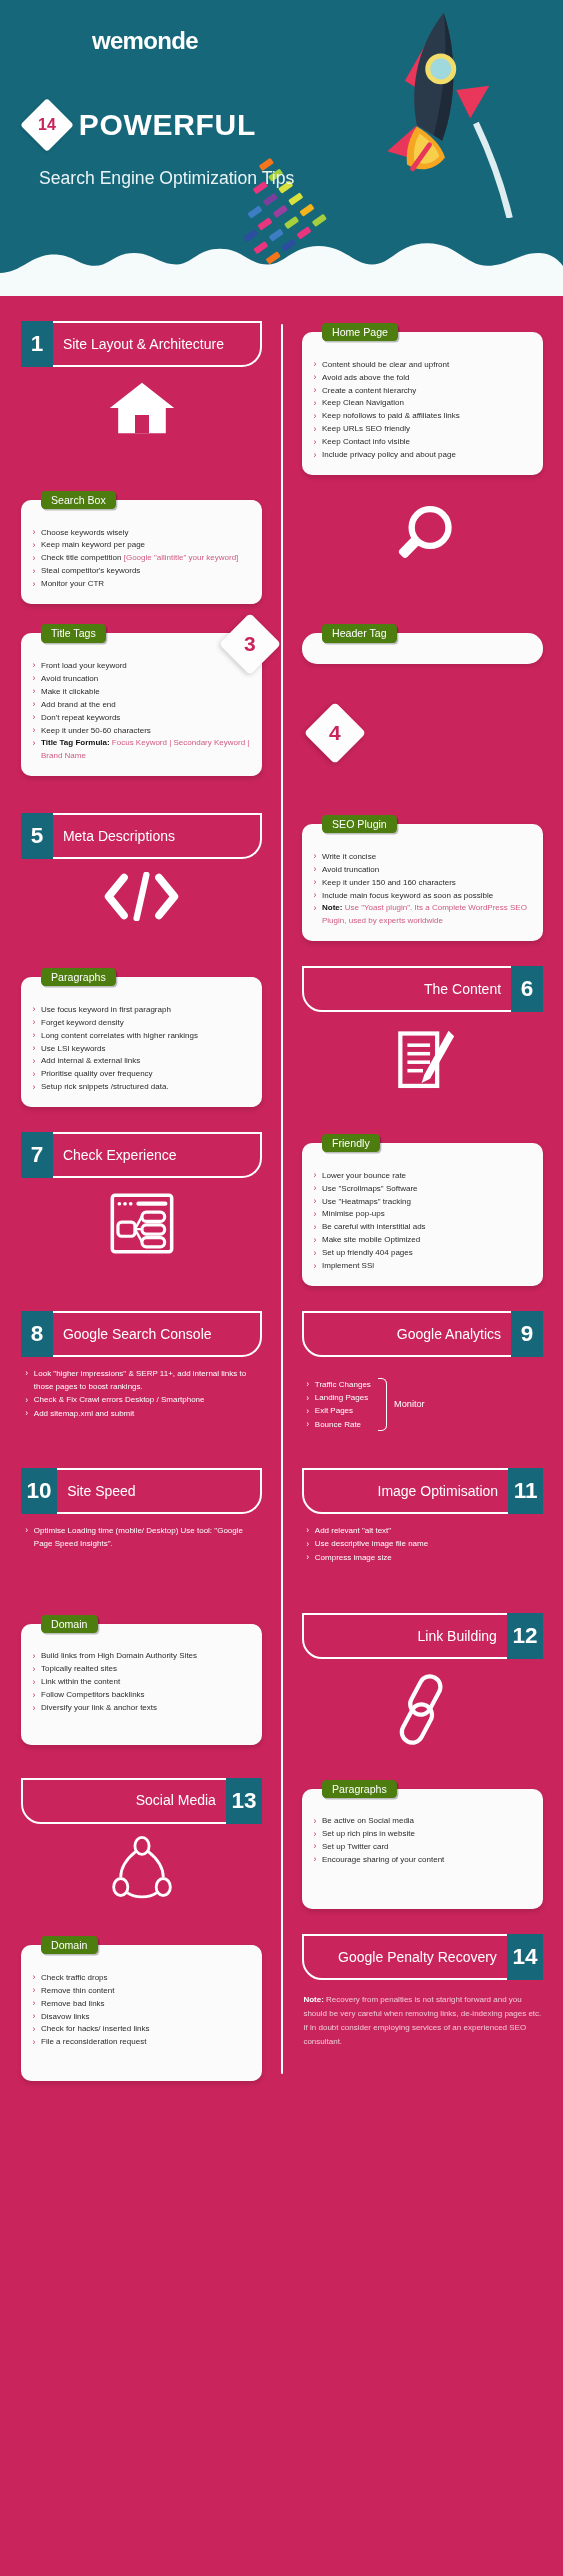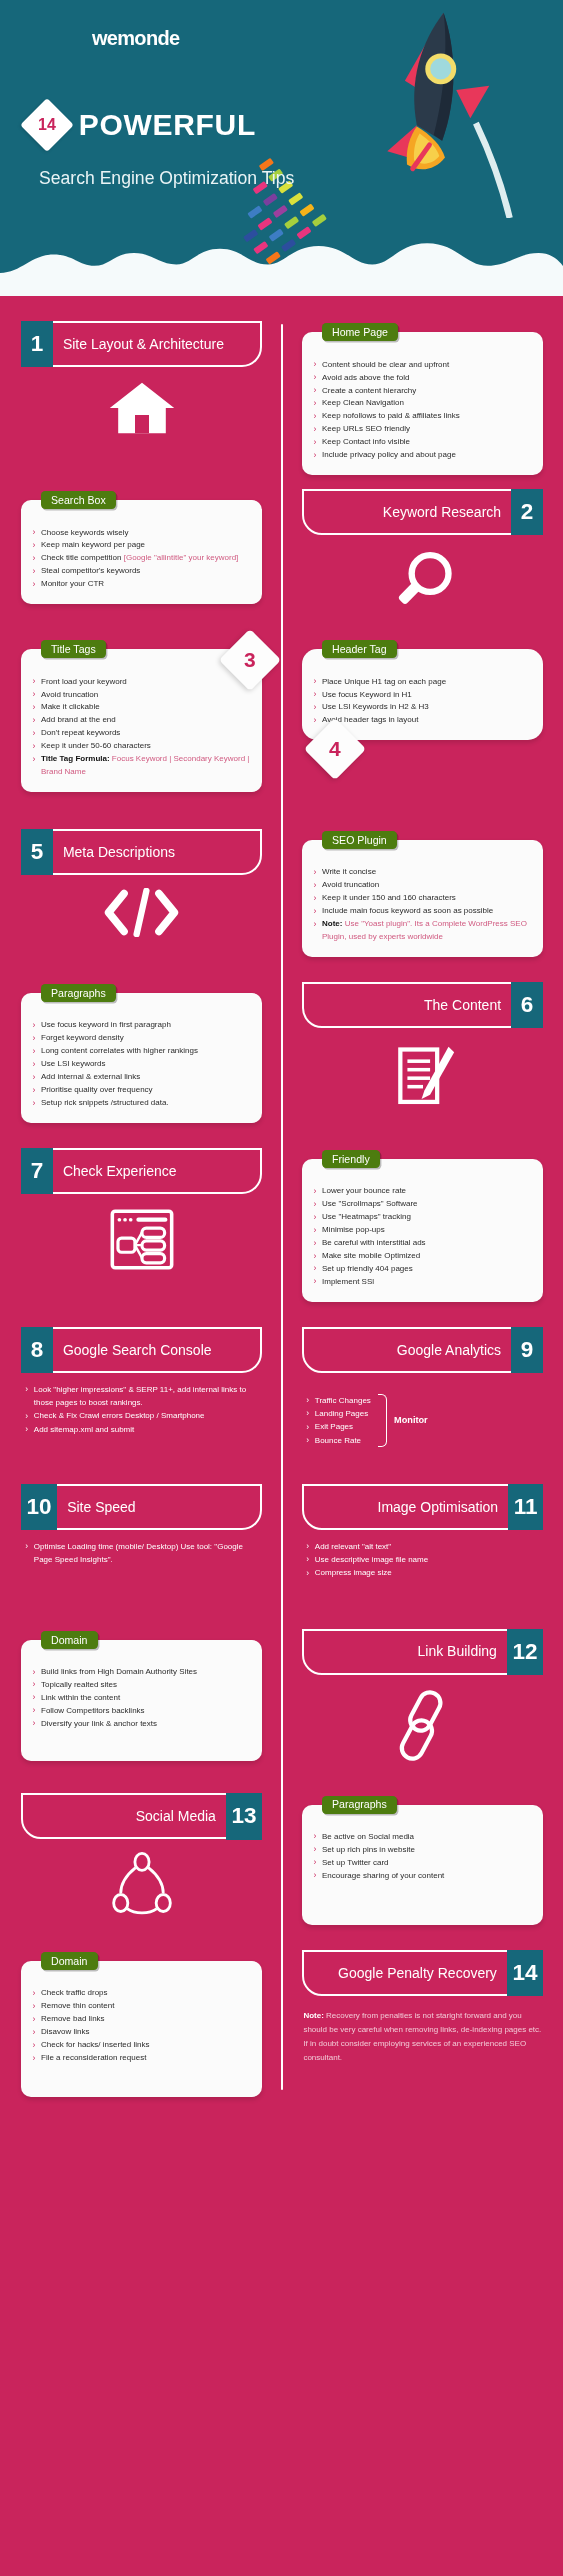--- a/index.html
+++ b/index.html
@@ -14,21 +14,21 @@
   
   .header {
     position: relative;
     height: 296px;
     background: #16677a;
     overflow: hidden;
   }
   .brand {
     position: absolute;
     top: 27px; left: 92px;
-    font-size: 20px;
+    font-size: 24px;
     letter-spacing: -0.7px;
     font-weight: 700;
     color: #ffffff;
   }
   .title-row {
     position: absolute;
     top: 106px; left: 28px;
     display: flex;
     align-items: center;
     gap: 12.7px;
@@ -178,21 +178,21 @@
   }
 
   .monitor-wrap { display: flex; align-items: center; gap: 7px; margin-top: 21px; }
   .monitor-brace {
     width: 9.2px;
     align-self: stretch;
     border: 1.4px solid #ffffff;
     border-left: none;
     border-radius: 0 5.6px 5.6px 0;
   }
-  .monitor-label { color: #ffffff; font-size: 9.2px; font-weight: 700; }
+  .monitor-label { color: #ffffff; font-size: 9.2px; font-weight: 400; }
 
   .note-block {
     color: #f2c9d6;
     font-size: 8px;
     line-height: 1.75;
     margin-top: 12.7px;
     padding: 0 1.4px;
   }
   .note-block b { color: #ffffff; font-weight: 700; }
 
@@ -326,24 +326,20 @@
           <ul>
             <li>Choose keywords wisely</li>
             <li>Keep main keyword per page</li>
             <li><span>Check title competition </span><span class="accent">[Google "allintitle" your keyword]</span></li>
             <li>Steal competitor's keywords</li>
             <li>Monitor your CTR</li>
           </ul>
         </div>
       </div>
       <div class="col right">
-        <div class="hbox num-right">
-          <div class="htxt">Keyword Research</div>
-          <div class="num">2</div>
-        </div>
         <div class="icon-wrap right">
           <svg width="68" height="68" viewBox="0 0 96 96">
             <circle cx="58" cy="36" r="26" fill="none" stroke="#ffffff" stroke-width="9"></circle>
             <rect x="12" y="56" width="34" height="15" rx="5" fill="#ffffff" transform="rotate(-45 29 63)"></rect>
           </svg>
         </div>
       </div>
     </div>
 
     <div class="sp-20"></div>
@@ -362,26 +358,20 @@
             <li>Add brand at the end</li>
             <li>Don't repeat keywords</li>
             <li>Keep it under 50-60 characters</li>
             <li><b>Title Tag Formula:</b> <span class="accent">Focus Keyword | Secondary Keyword | Brand Name</span></li>
           </ul>
         </div>
       </div>
       <div class="col right">
         <div class="card" style="margin-top:15.5px;border-radius:15px;">
           <div class="card-tab">Header Tag</div>
-          <ul>
-            <li>Place Unique H1 tag on each page</li>
-            <li>Use focus Keyword in H1</li>
-            <li>Use LSI Keywords in H2 &amp; H3</li>
-            <li>Avoid header tags in layout</li>
-          </ul>
         </div>
         <div class="dia" style="left:31px; top:93px;">
           <span>4</span>
         </div>
       </div>
     </div>
 
     <div class="sp-52"></div>
 
     <div class="row">

